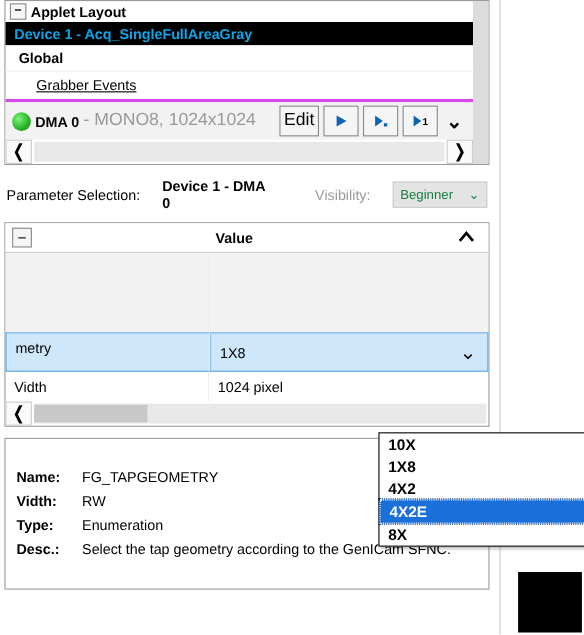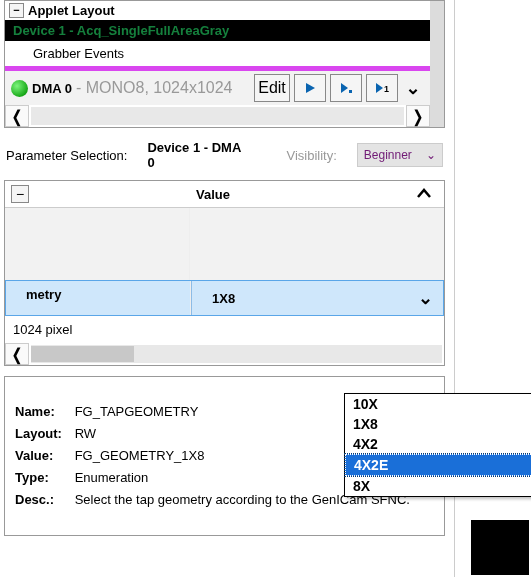--- a/index.html
+++ b/index.html
@@ -37,32 +37,33 @@
     border: 1px solid #888;
     background: #f5f5f5;
     display: inline-flex;
     align-items: center;
     justify-content: center;
     font-size: 11px;
     line-height: 1;
   }
   .device-row {
     background: #000;
-    color: #15803d;
+    color: #0ea5e9;
     padding: 3px 8px;
     font-weight: bold;
   }
   .global-row {
     padding: 4px 12px;
     font-weight: bold;
     border-bottom: 1px solid #eee;
   }
   .grabber-row {
     padding: 5px 28px;
-    border-bottom: 5px solid #d946ef;
+    border-bottom: 3px solid #d946ef;
+    text-decoration: underline;
   }
   .acq-row {
     padding: 5px 12px;
     font-weight: bold;
     border-bottom: 1px solid #ccc;
   }
   .dma-row {
     display: flex;
     align-items: center;
     gap: 4px;
@@ -125,21 +126,21 @@
   .param-line .bold { font-weight: bold; }
   .param-line .vis { color: #999; }
   .beginner {
     width: 90px; height: 24px;
     background: #e4e4e4;
     border: 1px solid #ccc;
     display: inline-flex;
     align-items: center;
     justify-content: space-between;
     padding: 0 6px;
-    color: #701a75;
+    color: #15803d;
     font-size: 12px;
   }
   
   .grid-box {
     border: 1px solid #999;
     margin: 0 4px;
     background: #fff;
   }
   .grid-header {
     display: flex;
@@ -169,21 +170,21 @@
   .grid-body-row .cell-l { width: 185px; border-right: 1px solid #eee; }
   .grid-body-row .cell-r { flex: 1; }
   .grid-empty {
     height: 72px;
     background: #f2f2f2;
   }
   .row-sel {
     background: #cfe7fb;
     border: 1px solid #5aa6e8;
   }
-  .row-sel .cell-l, .row-sel .cell-r { padding: 6px 20px; font-weight: bold; }
+  .row-sel .cell-l, .row-sel .cell-r { padding: 6px 8px; font-weight: normal; }
   .row-sel .cell-r {
     display: flex; align-items: center; justify-content: space-between;
     border-left: 1px solid #8dbce6;
     padding-right: 10px;
   }
   .row-sel .chev { font-size: 18px; }
   .row-width .cell-l, .row-width .cell-r { padding: 6px 8px; }
   .row-width .cell-r { color: #000; }
   .grid-hscroll {
     display: flex;
@@ -258,20 +259,23 @@
 
       <div class="applet-header">
         <span class="sqbtn">−</span>
         <span>Applet Layout</span>
       </div>
 
       <div class="device-row">
         <span>Device 1 - Acq_SingleFullAreaGray</span>
       </div>
 
+      <div class="global-row">
+        <span>Global</span>
+      </div>
 
       <div class="grabber-row">
         <span>Grabber Events</span>
       </div>
 
 
       <div class="dma-row">
         <span class="green-dot"></span>
         <span class="dma-label">DMA 0</span>
         <span class="dma-sub"> - MONO8, 1024x1024</span>
@@ -337,35 +341,35 @@
 
     <div class="grid-body-row row-sel">
       <div class="cell-l">metry</div>
       <div class="cell-r">
         <span>1X8</span>
         <span class="chev">⌄</span>
       </div>
     </div>
 
     <div class="grid-body-row row-width">
+      <div class="cell-l">Vidth</div>
       <div class="cell-r">1024 pixel</div>
     </div>
 
     <div class="grid-hscroll">
       <span class="arrow">❬</span>
       <span class="track">
           <span class="thumb"></span>
         </span>
     </div>
   </div>
 
   <div class="detail-box">
     <div><span class="k">Name:</span> <span>FG_TAPGEOMETRY</span></div>
-    <div><span class="k">Layout:</span> <span>RW</span></div>
-    <div><span class="k">Value:</span> <span>FG_GEOMETRY_1X8</span></div>
+    <div><span class="k">Vidth:</span> <span>RW</span></div>
     <div><span class="k">Type:</span> <span>Enumeration</span></div>
     <div><span class="k">Desc.:</span> <span>Select the tap geometry according to the GenICam SFNC.</span></div>
   </div>
 
 </div>
 
 <div class="vline"></div>
 <div class="right-black"></div>
 
 <div class="dropdown" id="dropdown">

